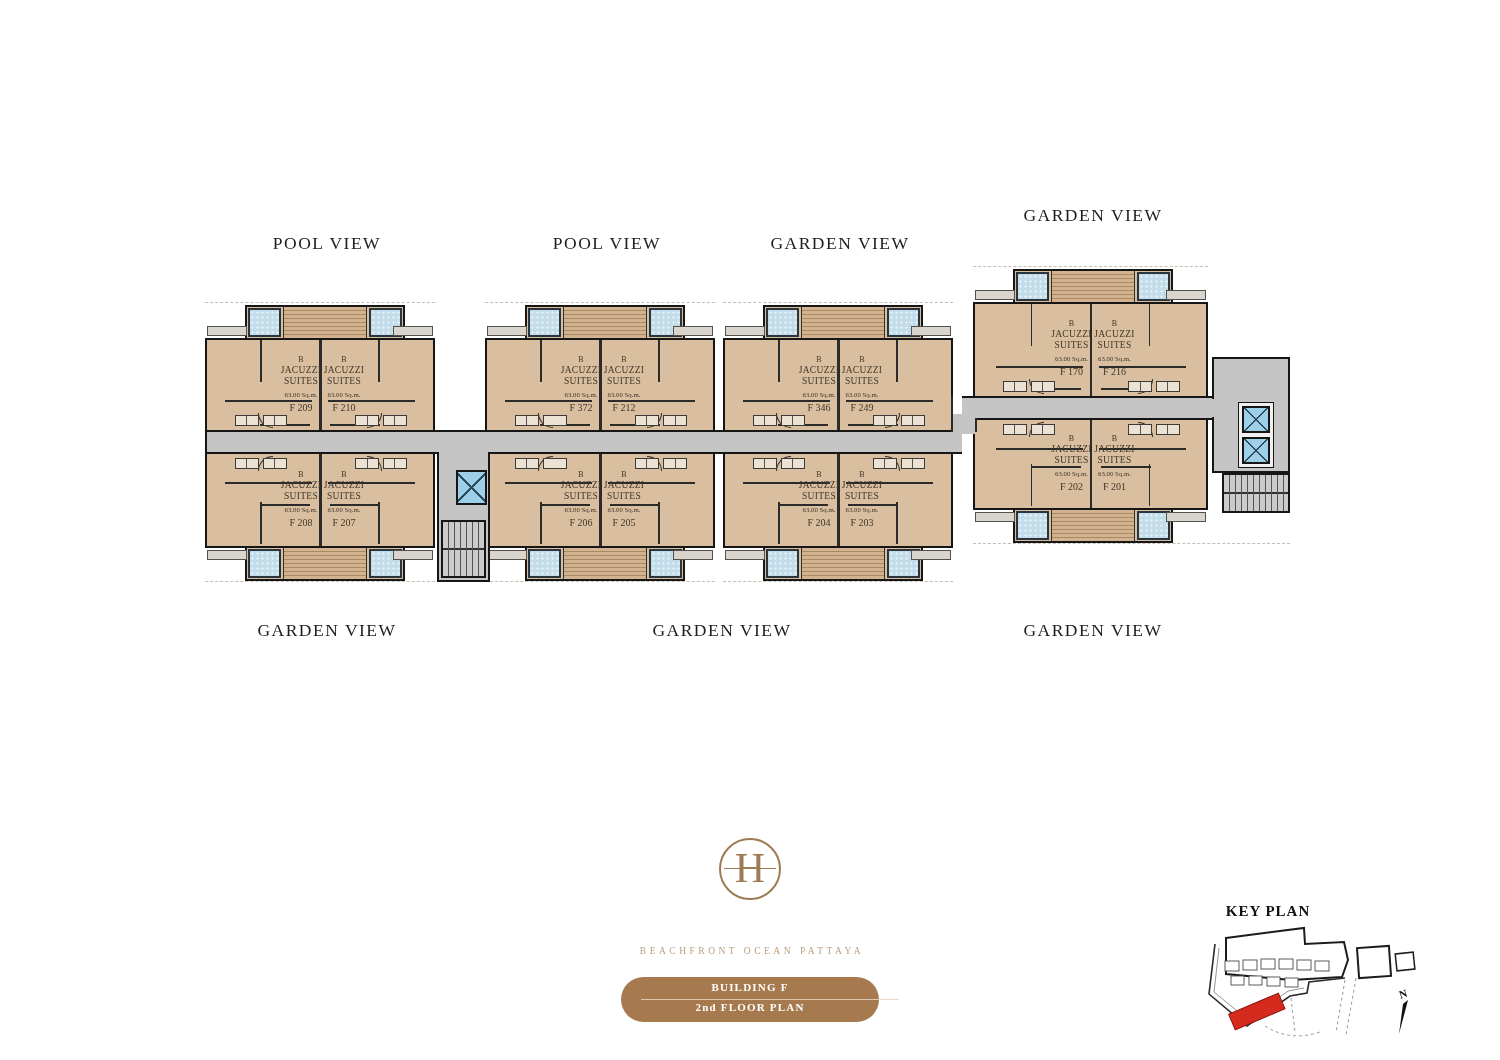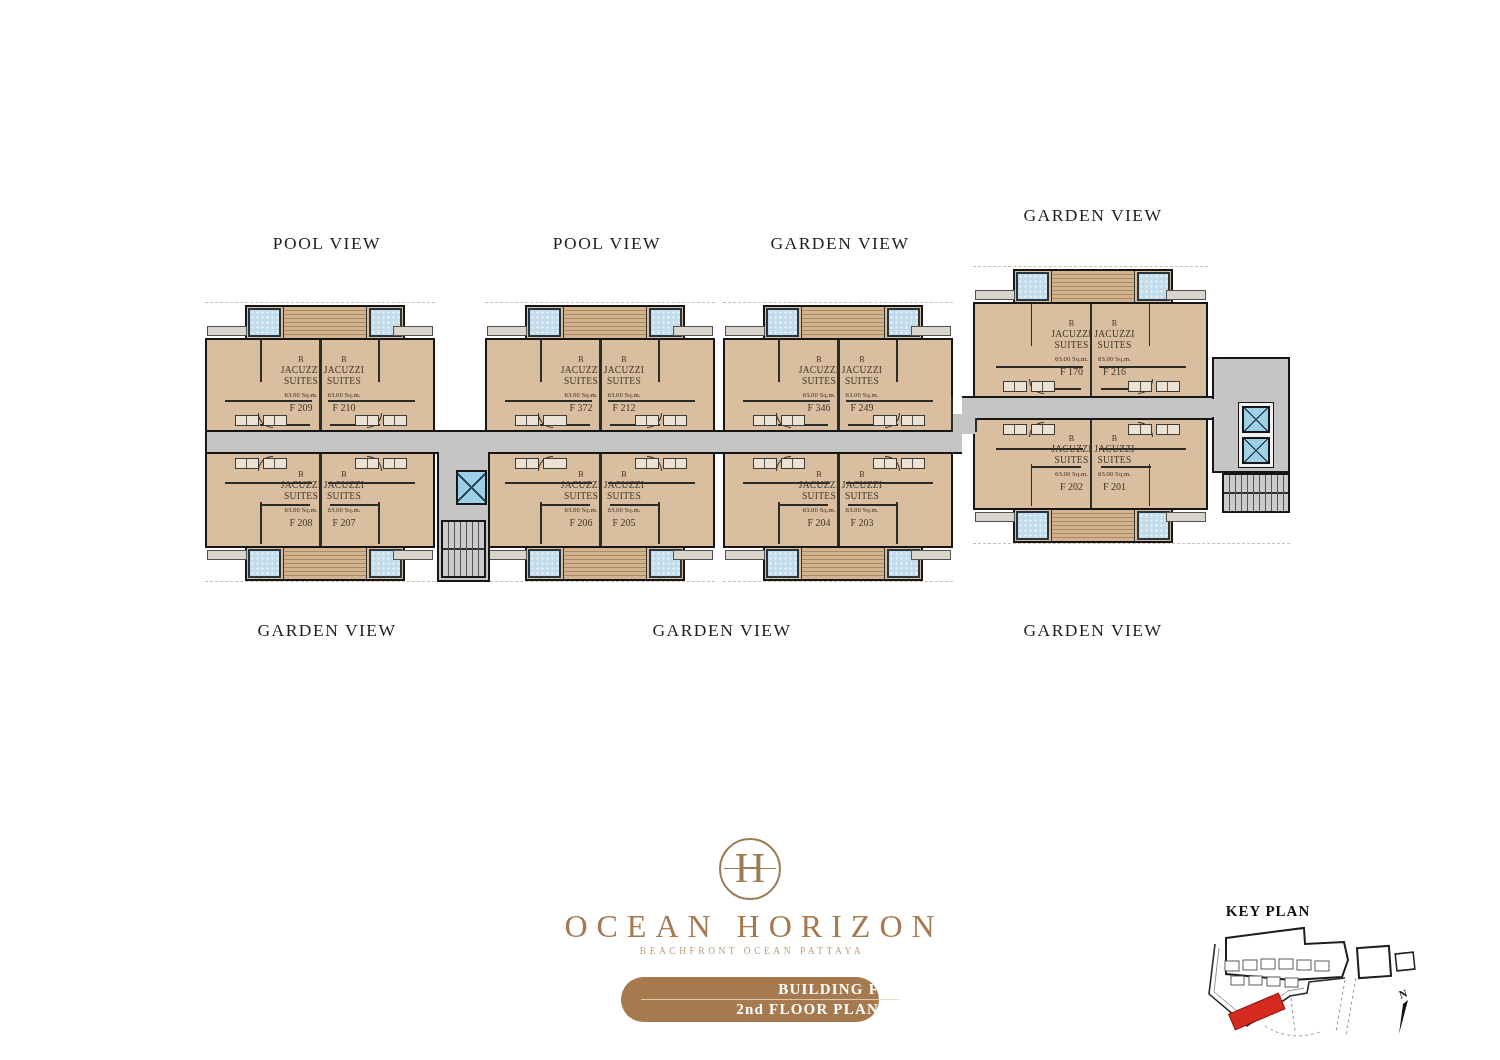--- a/index.html
+++ b/index.html
@@ -31,21 +31,21 @@
   .ul-type{font-size:8px;line-height:10px;}
   .ul-n{font-size:9.5px;line-height:11px;letter-spacing:.3px;}
   .ul-area{font-size:6.8px;line-height:9px;margin-top:3px;}
   .ul-num{font-size:10px;line-height:11px;margin-top:3px;}
   .brand-circle{width:62px;height:62px;border:2.5px solid #9d7b53;border-radius:50%;box-sizing:border-box;}
   .brand-h{width:100%;text-align:center;font-size:42px;line-height:56px;color:#9d7b53;}
   .hline{height:1.5px;background:#9d7b53;}
   .brand-name{transform:translateX(-50%);font-size:32px;letter-spacing:9px;color:#a6794e;white-space:nowrap;}
   .brand-tag{transform:translateX(-50%);font-size:9.5px;letter-spacing:3.5px;color:#bc9e7d;white-space:nowrap;}
   .badge{background:#a6794e;border-radius:23px;}
-  .badge div{width:100%;text-align:right;color:#fff;font-weight:bold;font-size:15px;letter-spacing:1.2px;}
+  .badge div{width:100%;text-align:center;color:#fff;font-weight:bold;font-size:11px;letter-spacing:1.2px;}
   .badge-div{position:absolute;left:20px;right:20px;top:22px;height:1px;background:#e6d6c1;opacity:.85;}
   .kp-title{transform:translateX(-50%);font-size:15px;font-weight:bold;letter-spacing:1px;color:#111;white-space:nowrap;}
 </style>
 </head>
 <body>
 
 <div id="stage">
 
   <div id="plan" class="abs" style="left:0;top:0;width:1500px;height:1060px;">
       <div class="abs dash" style="left: 205px; top: 302px; width: 230px; height: 0px;"></div>
@@ -341,21 +341,20 @@
         <div class="ul-area">63.00 Sq.m.</div>
         <div class="ul-num">F 201</div>
       </div>
     </div>
 
   <div class="abs brand-circle" style="left:719px;top:838px;">
     <div class="abs hline" style="left:3px;top:27.5px;width:16px;"></div>
     <div class="abs hline" style="right:3px;top:27.5px;width:16px;"></div>
     <div class="brand-h">H</div>
   </div>
-  <div class="abs brand-name" style="left:754px;top:908px;">OCEAN HORIZON</div>
   <div class="abs brand-tag" style="left:752px;top:946px;">BEACHFRONT OCEAN PATTAYA</div>
 
   <div class="abs badge" style="left:621px;top:977px;width:258px;height:45px;">
     <div class="abs" style="top:4px;">BUILDING F</div>
     <div class="badge-div"></div>
     <div class="abs" style="top:24px;">2nd FLOOR PLAN</div>
   </div>
 
   <div class="abs kp-title" style="left:1268px;top:903px;">KEY PLAN</div>
   <svg class="abs" style="left:1195px;top:920px;" width="240" height="140" viewBox="0 0 240 140">

